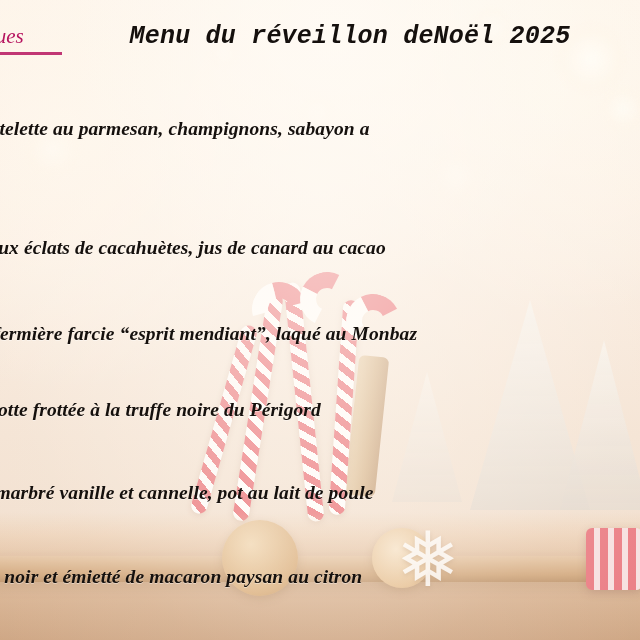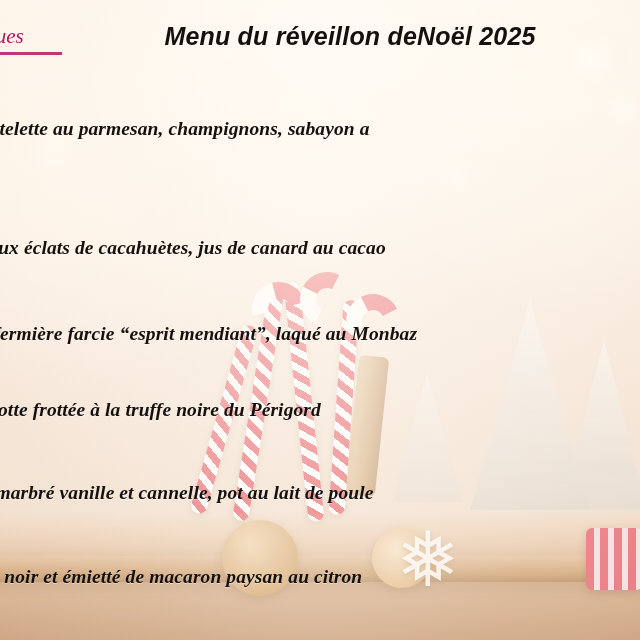--- a/index.html
+++ b/index.html
@@ -149,21 +149,21 @@
   .menu-title {
     position: absolute;
     left: 0; top: 22px;
     width: 640px;
     text-align: center;
     padding-left: 60px;
     box-sizing: border-box;
     font-size: 25px;
     font-style: italic;
     font-weight: bold;
-    font-family: Liberation Sans, sans-serif;
+    font-family: Liberation Mono, monospace;
     letter-spacing: .2px;
     white-space: nowrap;
     text-shadow: 0 1px 0 rgba(255,255,255,0.45);
   }
   .course {
     position: absolute;
     font-size: 19.5px;
     font-style: italic;
     font-weight: bold;
     font-family: "Liberation Serif", serif;

